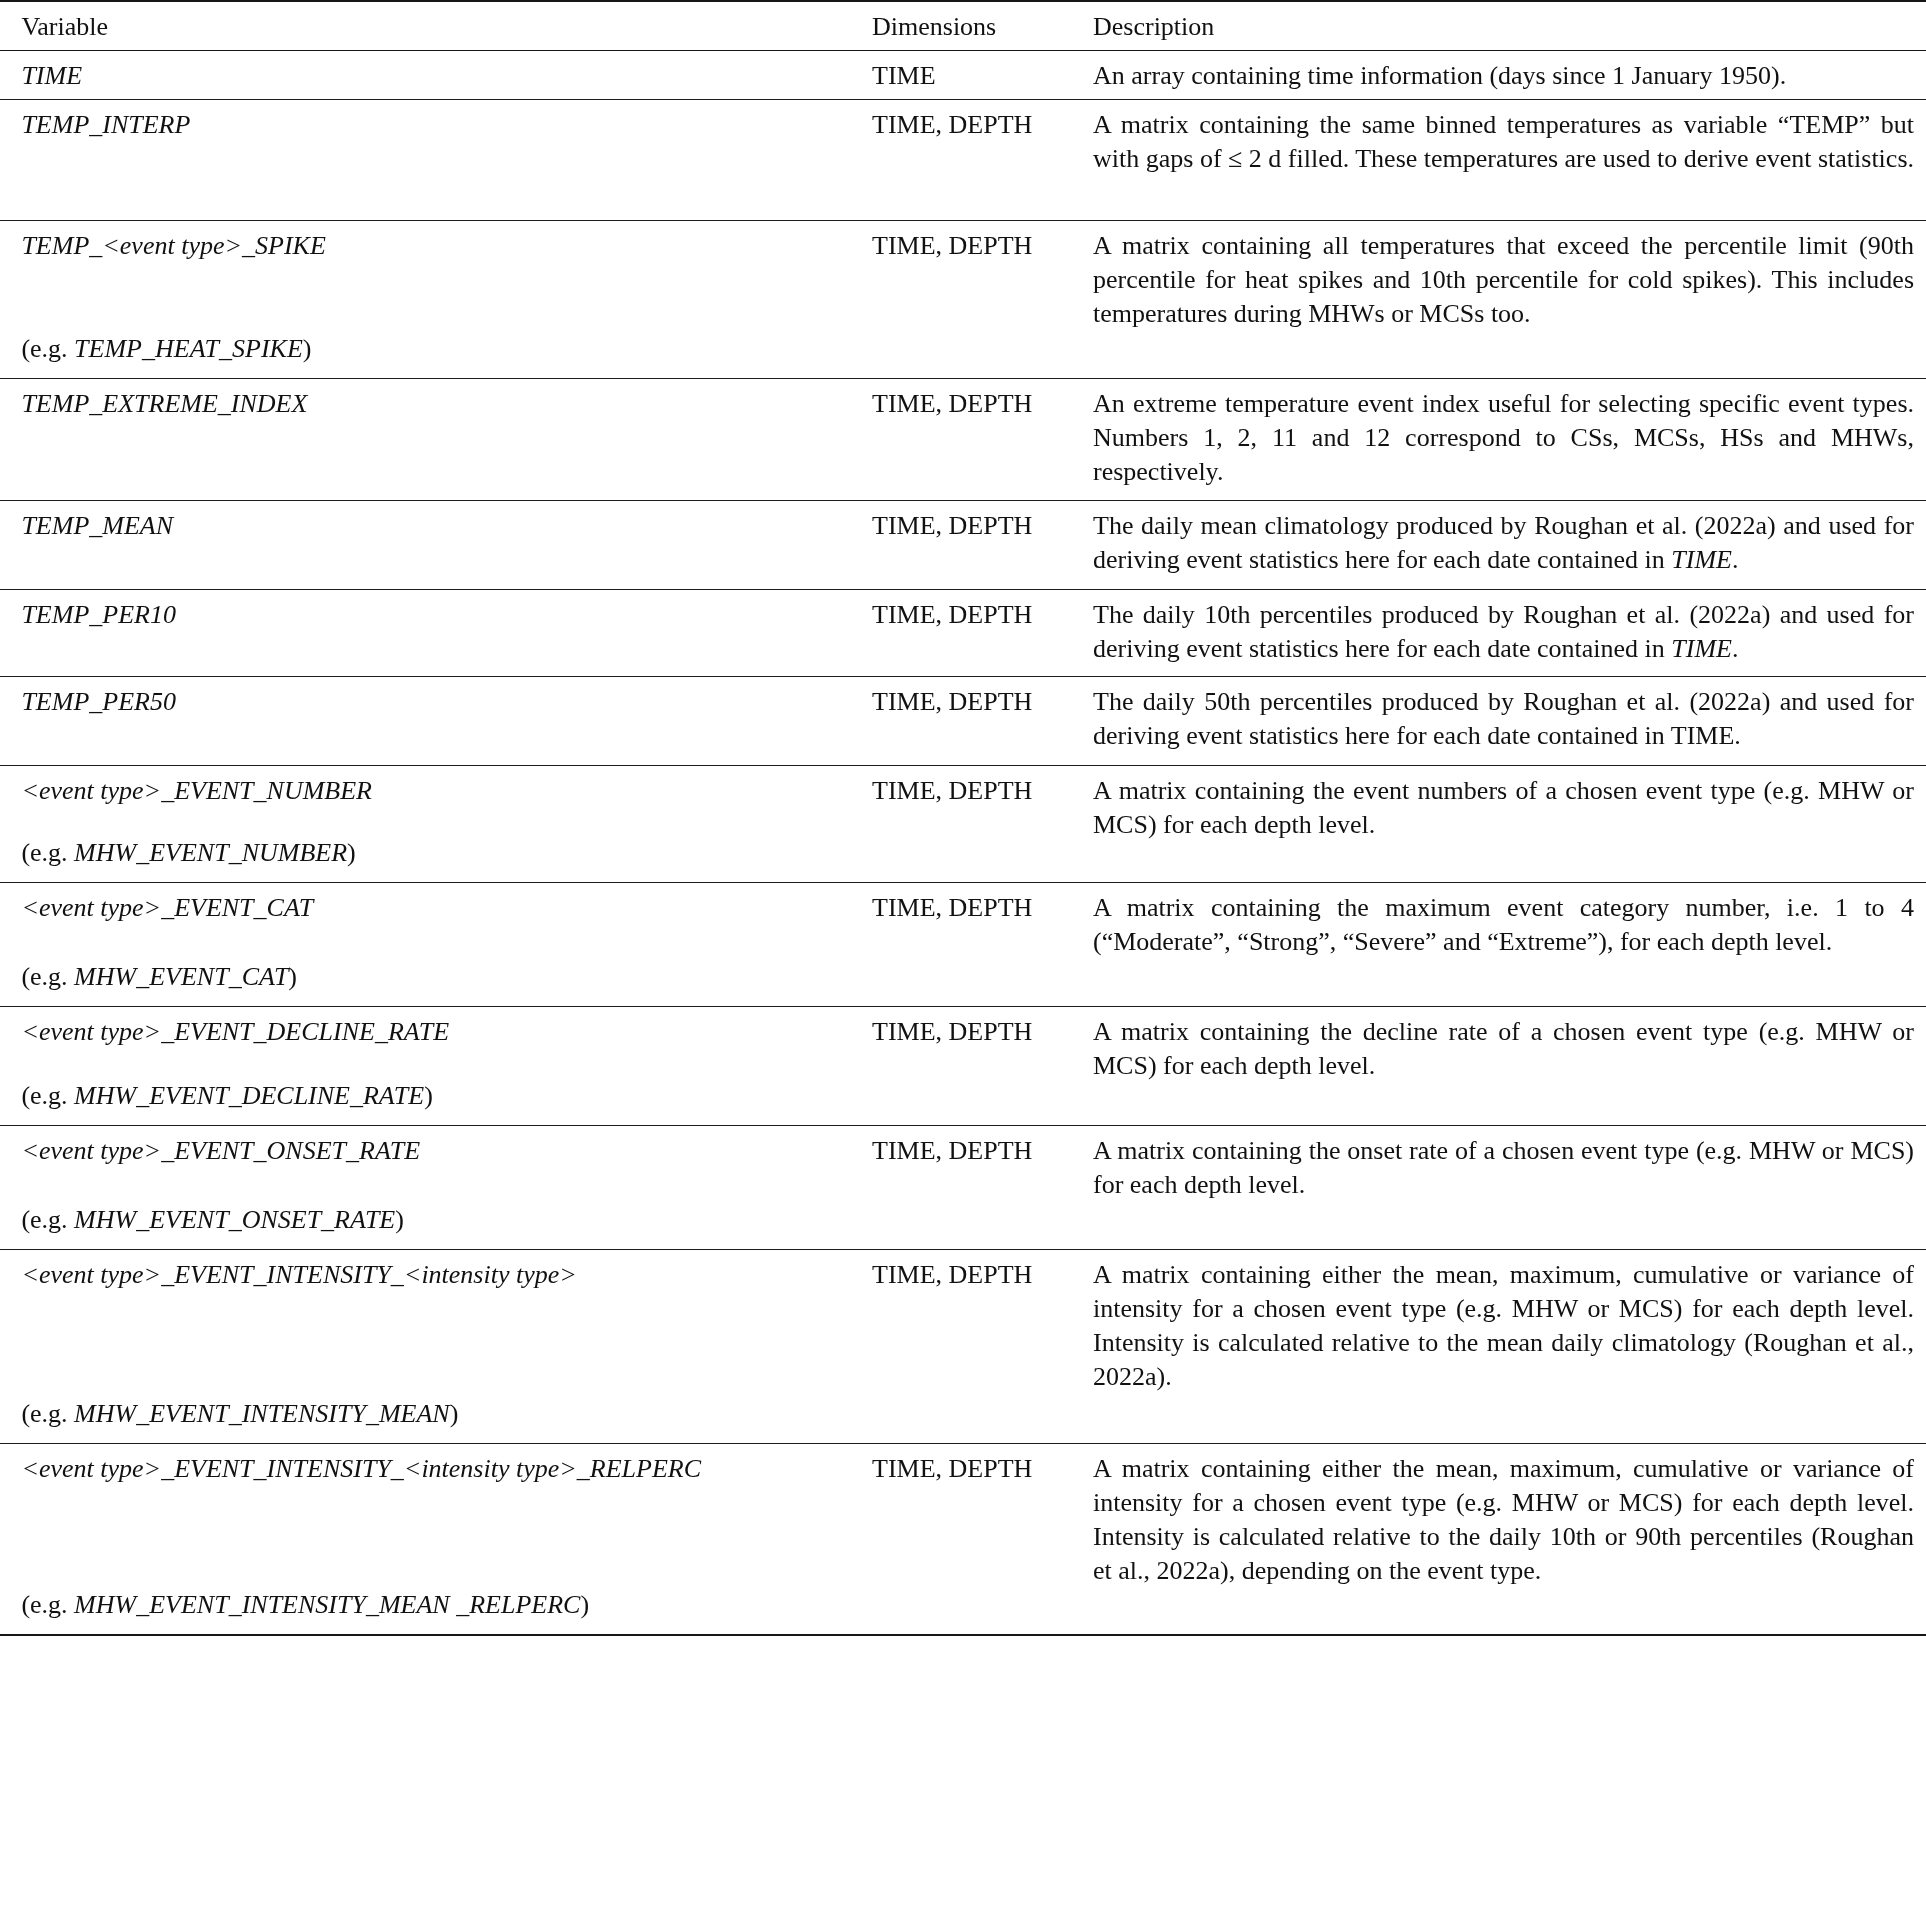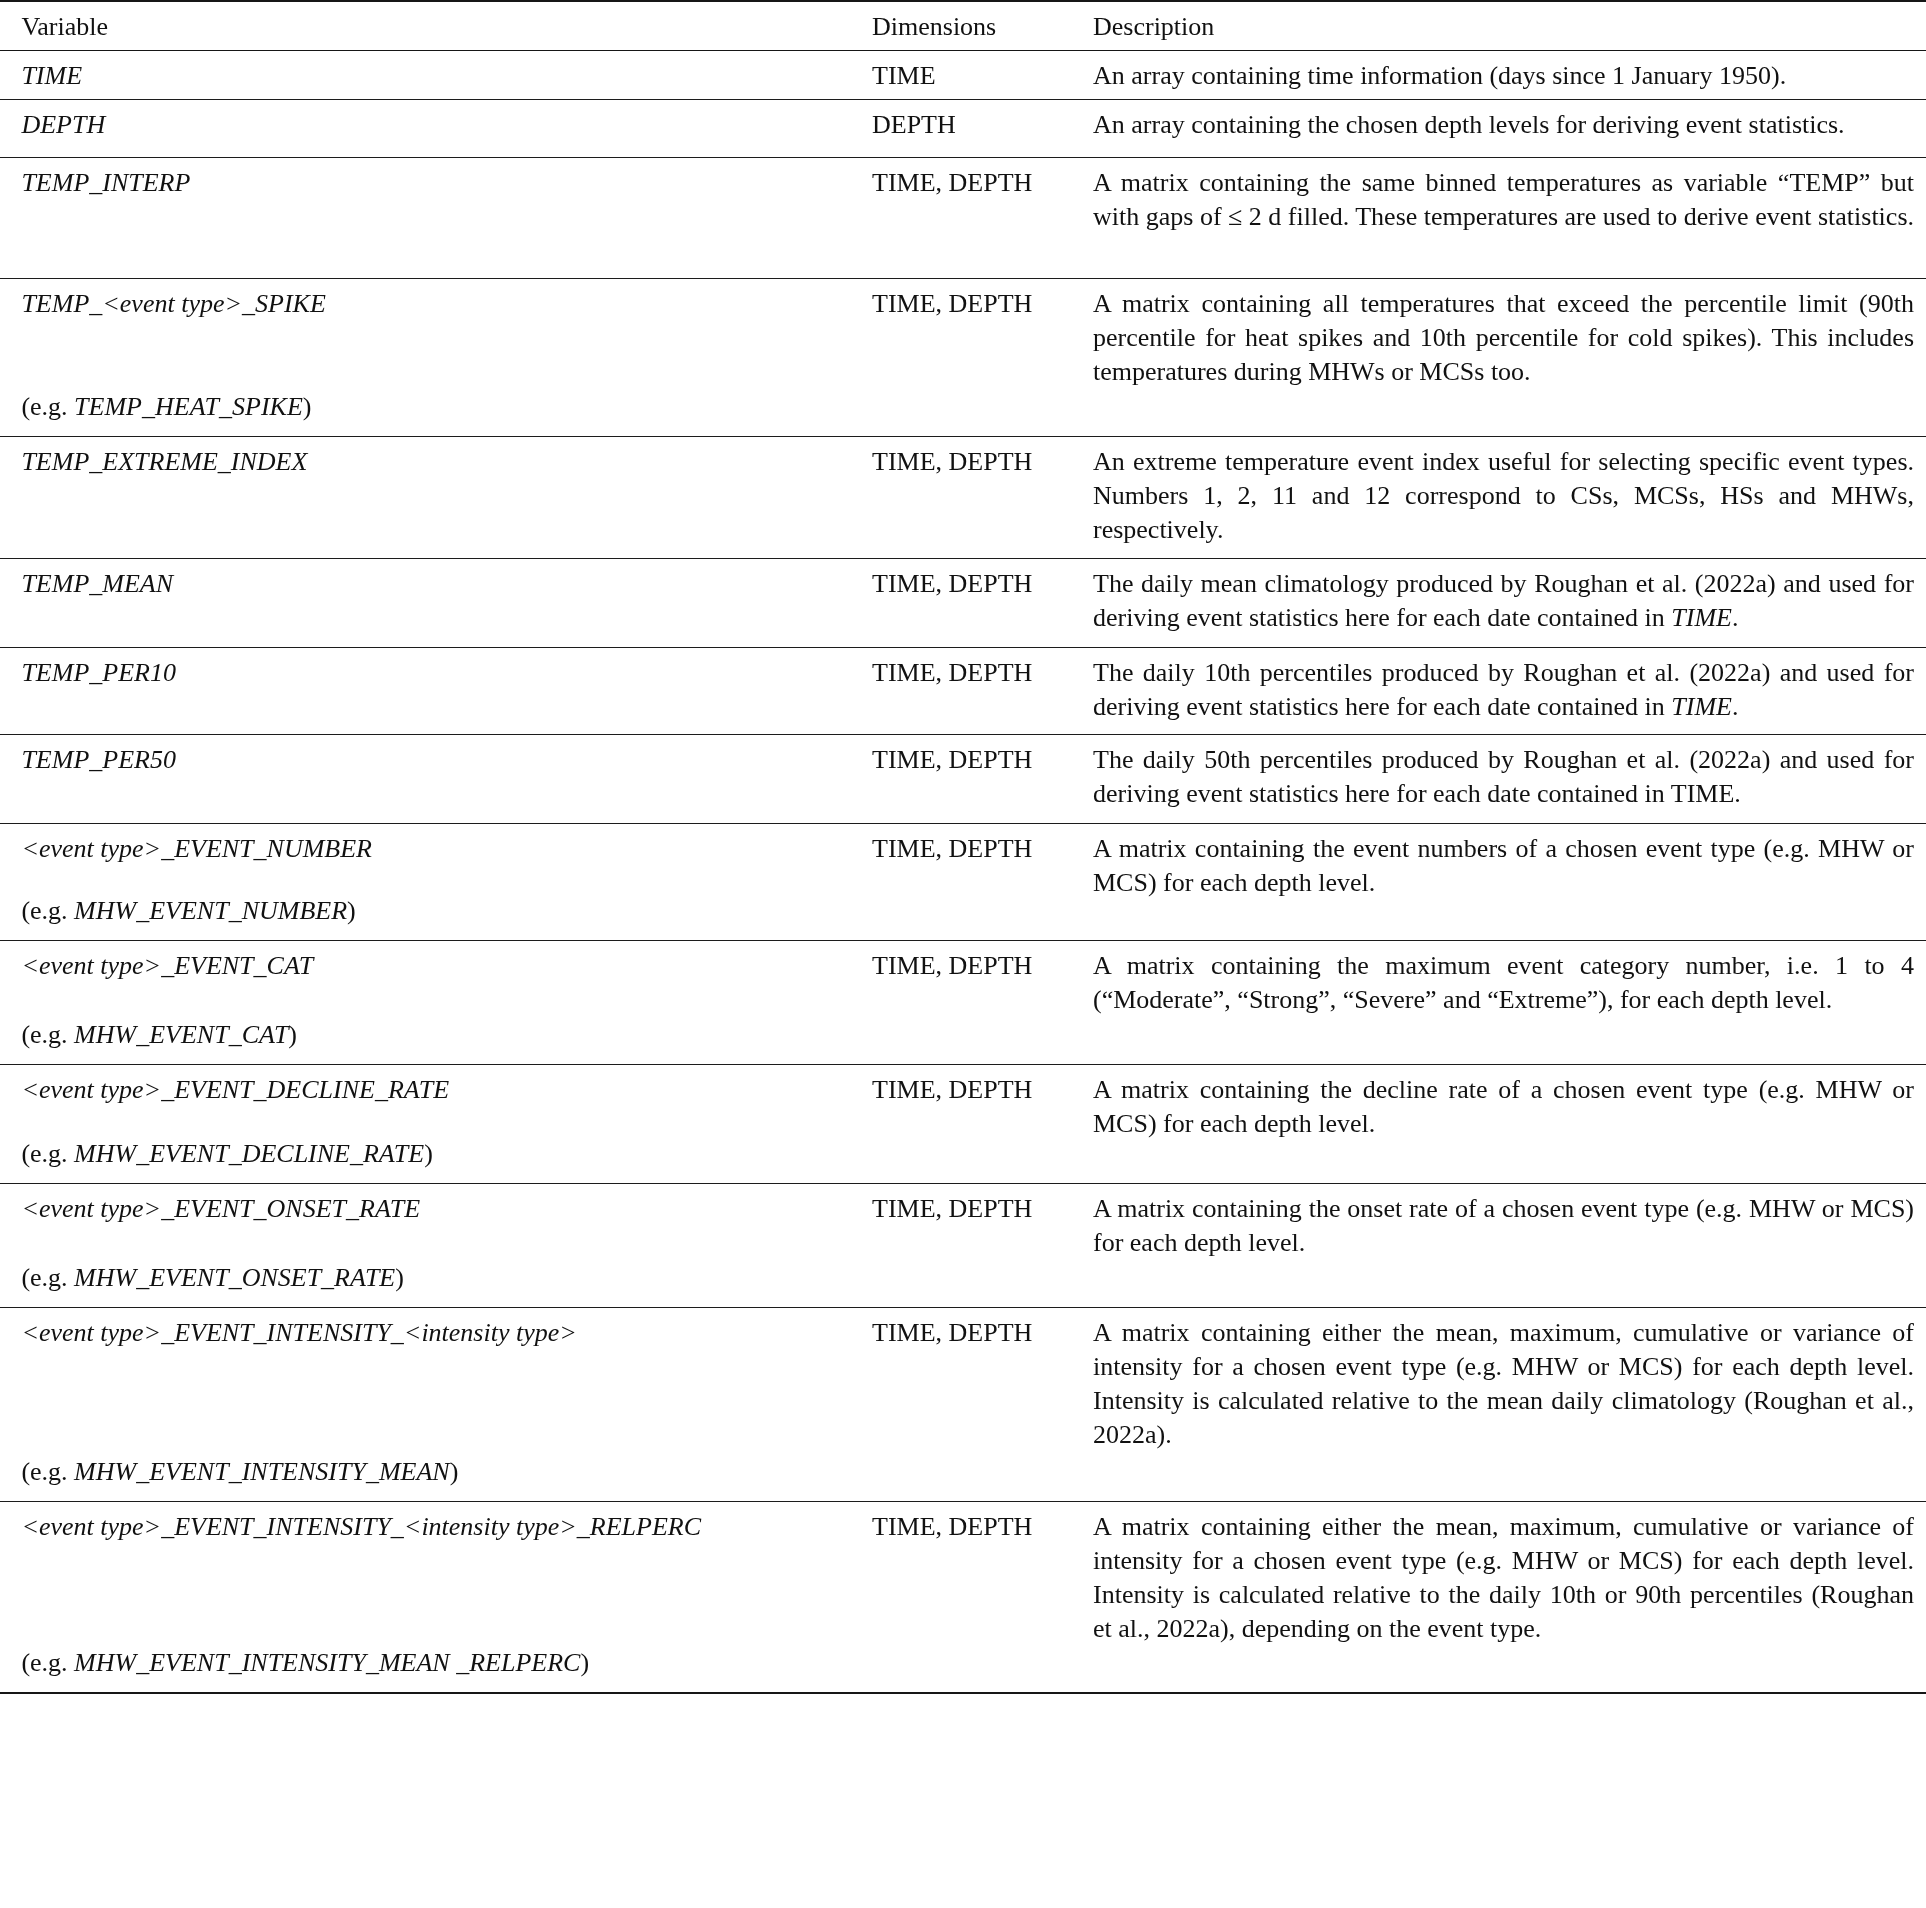--- a/index.html
+++ b/index.html
@@ -74,27 +74,20 @@
     <tbody>
 
       <tr style="height:48px">
         <td class="c-var">
           <div class="vmain"><span class="it">TIME</span></div>
         </td>
         <td class="c-dim">TIME</td>
         <td class="c-desc"><span>An array containing time information (days since 1 January 1950).</span></td>
       </tr>
 
-      <tr style="height:58px">
-        <td class="c-var">
-          <div class="vmain"><span class="it">DEPTH</span></div>
-        </td>
-        <td class="c-dim">DEPTH</td>
-        <td class="c-desc"><span>An array containing the chosen depth levels for deriving event statistics.</span></td>
-      </tr>
 
 
       <tr style="height:121px">
         <td class="c-var">
           <div class="vmain"><span class="it">TEMP_INTERP</span></div>
         </td>
         <td class="c-dim">TIME, DEPTH</td>
         <td class="c-desc"><span>A matrix containing the same binned temperatures as variable “TEMP” but with gaps of ≤ 2 d filled. These temperatures are used to derive event statistics.</span></td>
       </tr>
 

